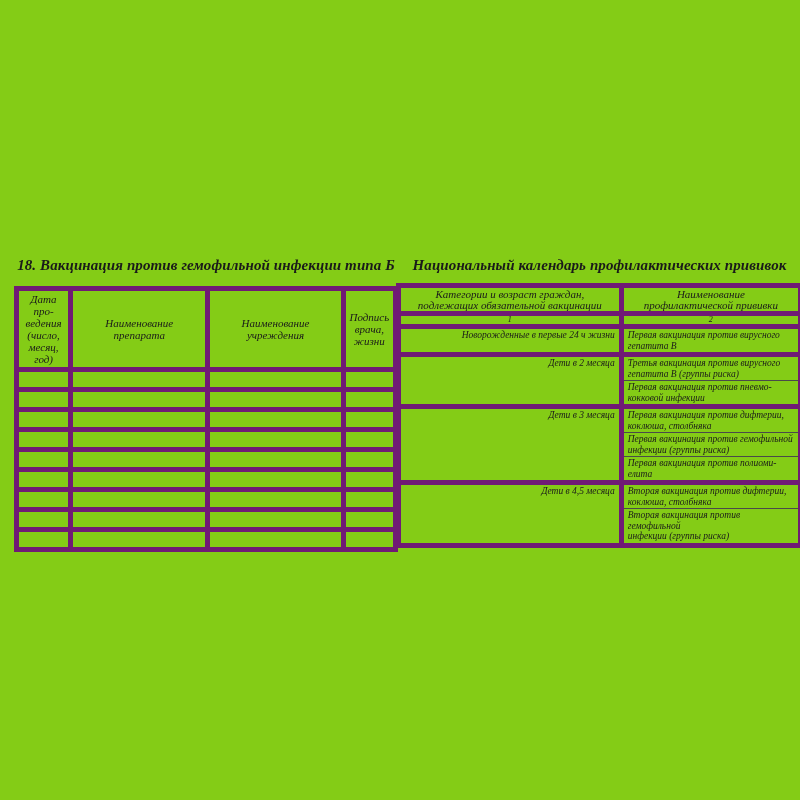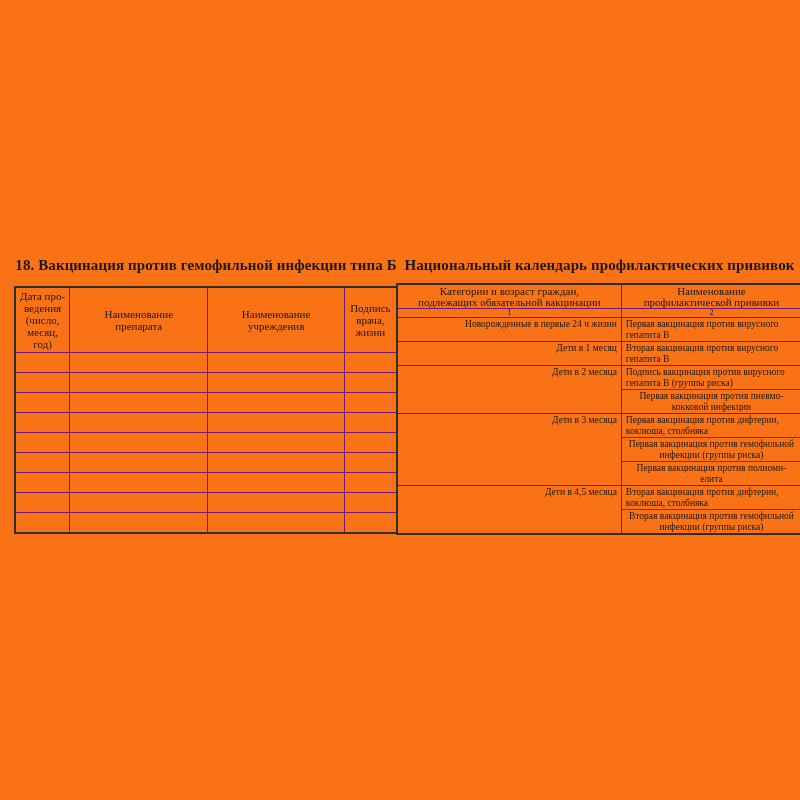--- a/index.html
+++ b/index.html
@@ -5,22 +5,23 @@
   html, body { margin: 0; padding: 0; }
   body {
     width: 800px; height: 800px;
     background: #ffffff;
     font-family: "Liberation Serif", "DejaVu Serif", serif;
     color: #1a1a1a;
   }
   .canvas {
     position: relative;
     width: 800px; height: 800px;
-    background: #f97316;
+    background: #84cc16;
     overflow: hidden;
+    font-style: italic;
   }
   .block { position: absolute; top: 256px; }
   .block.left  { left: 14px;  width: 384px; }
   .block.right { left: 396px; width: 407px; }
 
   h2.section-title {
     margin: 0;
     font-size: 15px;
     line-height: 19px;
     font-weight: bold;
@@ -31,21 +32,21 @@
   .block.left  h2.section-title { margin-bottom: 11px; }
   .block.right h2.section-title { margin-bottom: 8px; }
 
   table {
     width: 100%;
     border-collapse: collapse;
     table-layout: fixed;
     border: 2px solid #2e2e2e;
   }
   th, td {
-    border: 1px solid #701a75;
+    border: 5px solid #701a75;
     font-weight: normal;
     box-sizing: border-box;
   }
 
   
   .form-table thead th {
     font-size: 11px;
     line-height: 12px;
     text-align: center;
     vertical-align: middle;
@@ -78,21 +79,21 @@
     padding: 1px 4px;
   }
   .cal-table td.vax { padding: 0; vertical-align: top; margin-left: 24px; }
   .vax-item {
     font-size: 9.5px;
     line-height: 10.5px;
     text-align: left;
     padding: 1px 4px;
     white-space: pre-line;
   }
-  .vax-item + .vax-item { border-top: 1px solid #4a4a4a; text-align: center; }
+  .vax-item + .vax-item { border-top: 1px solid #4a4a4a; }
 </style>
 </head>
 <body>
 
 <div class="canvas">
 
   <section class="block left">
     <h2 class="section-title">18. Вакцинация против гемофильной инфекции типа Б</h2>
 
     <table class="form-table">
@@ -198,30 +199,23 @@
       </thead>
       <tbody>
         <tr>
           <td class="cat">Новорожденные в первые 24 ч жизни</td>
           <td class="vax">
             <div class="vax-item">Первая вакцинация против вирусного
 гепатита В</div>
           </td>
         </tr>
         <tr>
-          <td class="cat">Дети в 1 месяц</td>
-          <td class="vax">
-            <div class="vax-item">Вторая вакцинация против вирусного
-гепатита В</div>
-          </td>
-        </tr>
-        <tr>
           <td class="cat">Дети в 2 месяца</td>
           <td class="vax">
-            <div class="vax-item">Подпись вакцинация против вирусного
+            <div class="vax-item">Третья вакцинация против вирусного
 гепатита В (группы риска)</div>
             <div class="vax-item">Первая вакцинация против пневмо-
 кокковой инфекции</div>
           </td>
         </tr>
         <tr>
           <td class="cat">Дети в 3 месяца</td>
           <td class="vax">
             <div class="vax-item">Первая вакцинация против дифтерии,
 коклюша, столбняка</div>

